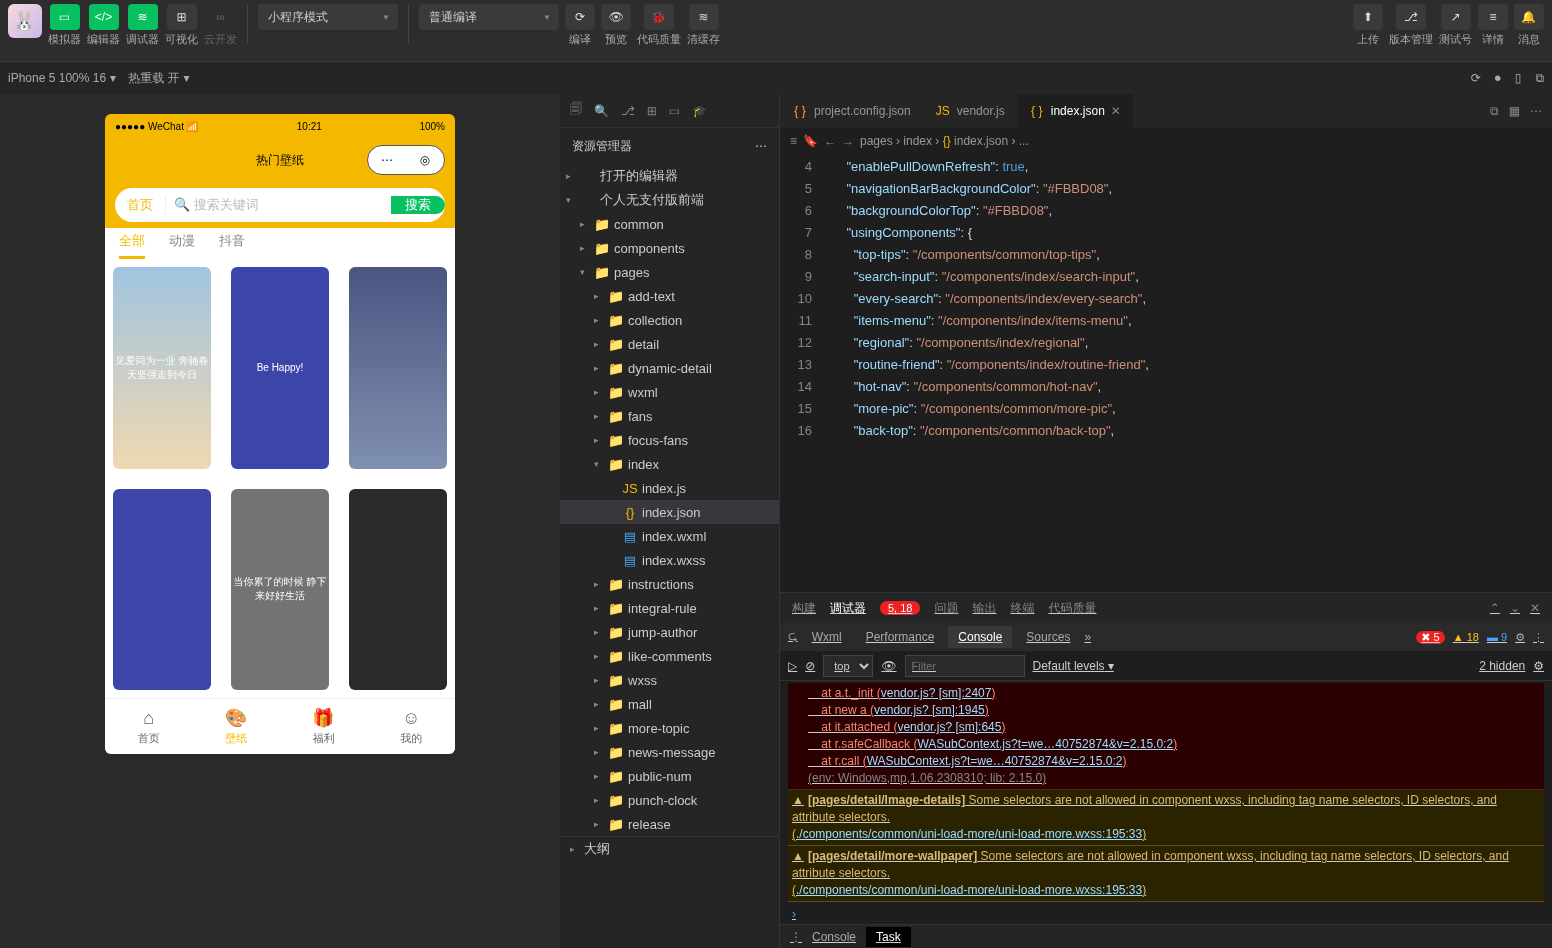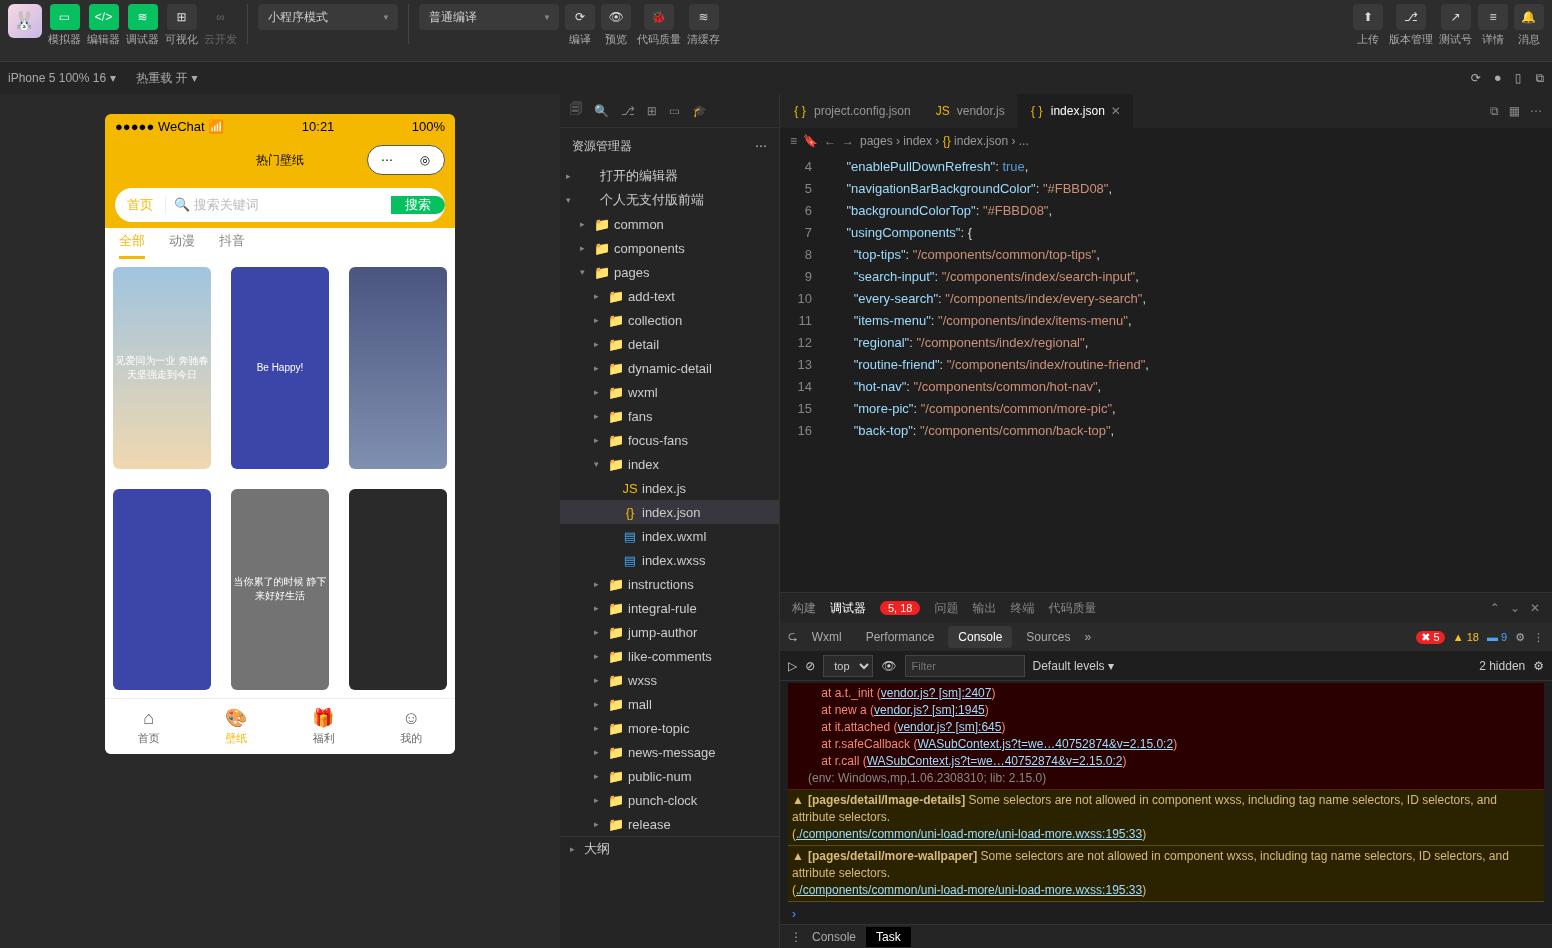--- a/index.html
+++ b/index.html
@@ -8,30 +8,30 @@
 .tb-col { display: flex; flex-direction: column; align-items: center; gap: 2px; }
 .tb-btn { background: #3a3a3a; border-radius: 4px; height: 26px; min-width: 30px; display: flex; align-items: center; justify-content: center; cursor: pointer; color: #ddd; }
 .tb-btn.green { background: #07c160; color: #fff; }
 .tb-label { font-size: 11px; color: #aaa; }
 .tb-sep { width: 1px; background: #444; height: 40px; margin: 0 4px; }
 .tb-select { background: #3a3a3a; border-radius: 4px; height: 26px; padding: 0 24px 0 10px; display: flex; align-items: center; position: relative; min-width: 140px; cursor: pointer; }
 .tb-select::after { content: "▼"; position: absolute; right: 8px; font-size: 8px; color: #888; }
 .tb-spacer { flex: 1; }
 .avatar { width: 34px; height: 34px; border-radius: 6px; background: linear-gradient(135deg,#f8d9e0,#c9b8e8); display:flex;align-items:center;justify-content:center;font-size:18px; }
 
-.subbar { background: #252525; height: 32px; display: flex; align-items: center; padding: 0 8px; gap: 20px; color: #aaa; font-size: 12px; }
+.subbar { background: #252525; height: 32px; display: flex; align-items: center; padding: 0 8px; gap: 12px; color: #aaa; font-size: 12px; }
 .subbar .sb-item { cursor: pointer; display:flex;align-items:center;gap:4px; }
 .subbar .sb-right { margin-left: auto; display:flex; gap:14px; }
 
 .main { display: flex; height: calc(948px - 94px); }
 
 
 .sim-col { width: 560px; background: #2a2a2a; display: flex; flex-direction: column; align-items: center; padding-top: 20px; }
 .phone { width: 350px; height: 640px; background: #f5b800; border-radius: 6px; overflow: hidden; display: flex; flex-direction: column; }
-.statusbar { height: 24px; display:flex; align-items:center; padding:0 10px; font-size:13px; color:#000; }
+.statusbar { height: 24px; display:flex; align-items:center; padding:0 10px; font-size:10px; color:#000; }
 .statusbar .sb-c { flex:1; text-align:center; }
 .app-head { height: 44px; display:flex; align-items:center; justify-content:center; position:relative; color:#000; }
 .capsule { position:absolute; right:10px; width:78px; height:30px; border:1px solid #555; border-radius:16px; background:#fff; display:flex; align-items:center; }
 .capsule span { flex:1; text-align:center; }
 .searchrow { padding:6px 10px; display:flex; gap:6px; }
 .search-pill { flex:1; display:flex; background:#fff; border-radius:18px; height:34px; overflow:hidden; align-items:center; }
 .search-pill .home { padding:0 12px; color:#f5b800; font-size:13px; border-right:1px solid #eee; }
 .search-pill .inp { flex:1; padding:0 8px; color:#bbb; font-size:13px; }
 .search-btn { background:#07c160; color:#fff; border:none; border-radius:0 18px 18px 0; padding:0 14px; font-size:13px; margin-left:-18px; }
 .tabs { display:flex; gap:24px; padding:4px 14px 0; background:#fff; color:#888; font-size:13px; }
@@ -69,21 +69,21 @@
 .breadcrumb .bicon { color:#888; cursor:pointer; }
 .code { flex:1; display:flex; font-family:Consolas,Menlo,monospace; font-size:13px; overflow:hidden; }
 .gutter { width:40px; text-align:right; color:#858585; padding:2px 8px 0 0; line-height:22px; }
 .lines { flex:1; padding:2px 0 0 12px; line-height:22px; white-space:pre; color:#d4d4d4; overflow:hidden; }
 .s { color:#ce9178; }
 .k { color:#9cdcfe; }
 .b { color:#569cd6; }
 .p { color:#d4d4d4; }
 
 
-.debugger { height:356px; background:#1e1e1e; border-top:1px solid #333; display:flex; flex-direction:column; }
+.debugger { height:356px; background:#1e1e1e; border-top:1px solid #333; display:flex; flex-direction:column;text-decoration:underline; }
 .dbg-tabs { height:30px; display:flex; align-items:center; gap:14px; padding:0 12px; background:#252525; color:#888; }
 .dbg-tabs .dactive { color:#fff; }
 .dbg-badge { background:#e22; color:#fff; border-radius:10px; padding:1px 8px; font-size:11px; }
 .dbg-tabs-right { margin-left:auto; display:flex; gap:10px; }
 .devtabs { height:28px; display:flex; align-items:center; gap:4px; padding:0 8px; background:#2a2a2a; color:#aaa; }
 .devtab { padding:4px 10px; cursor:pointer; border-radius:3px; }
 .devtab.on { background:#383838; color:#fff; }
 .devtabs-right { margin-left:auto; display:flex; gap:8px; align-items:center; font-size:11px; }
 .pill-err { background:#e22;color:#fff;border-radius:8px;padding:0 5px; }
 .pill-warn { color:#f5c518; }

